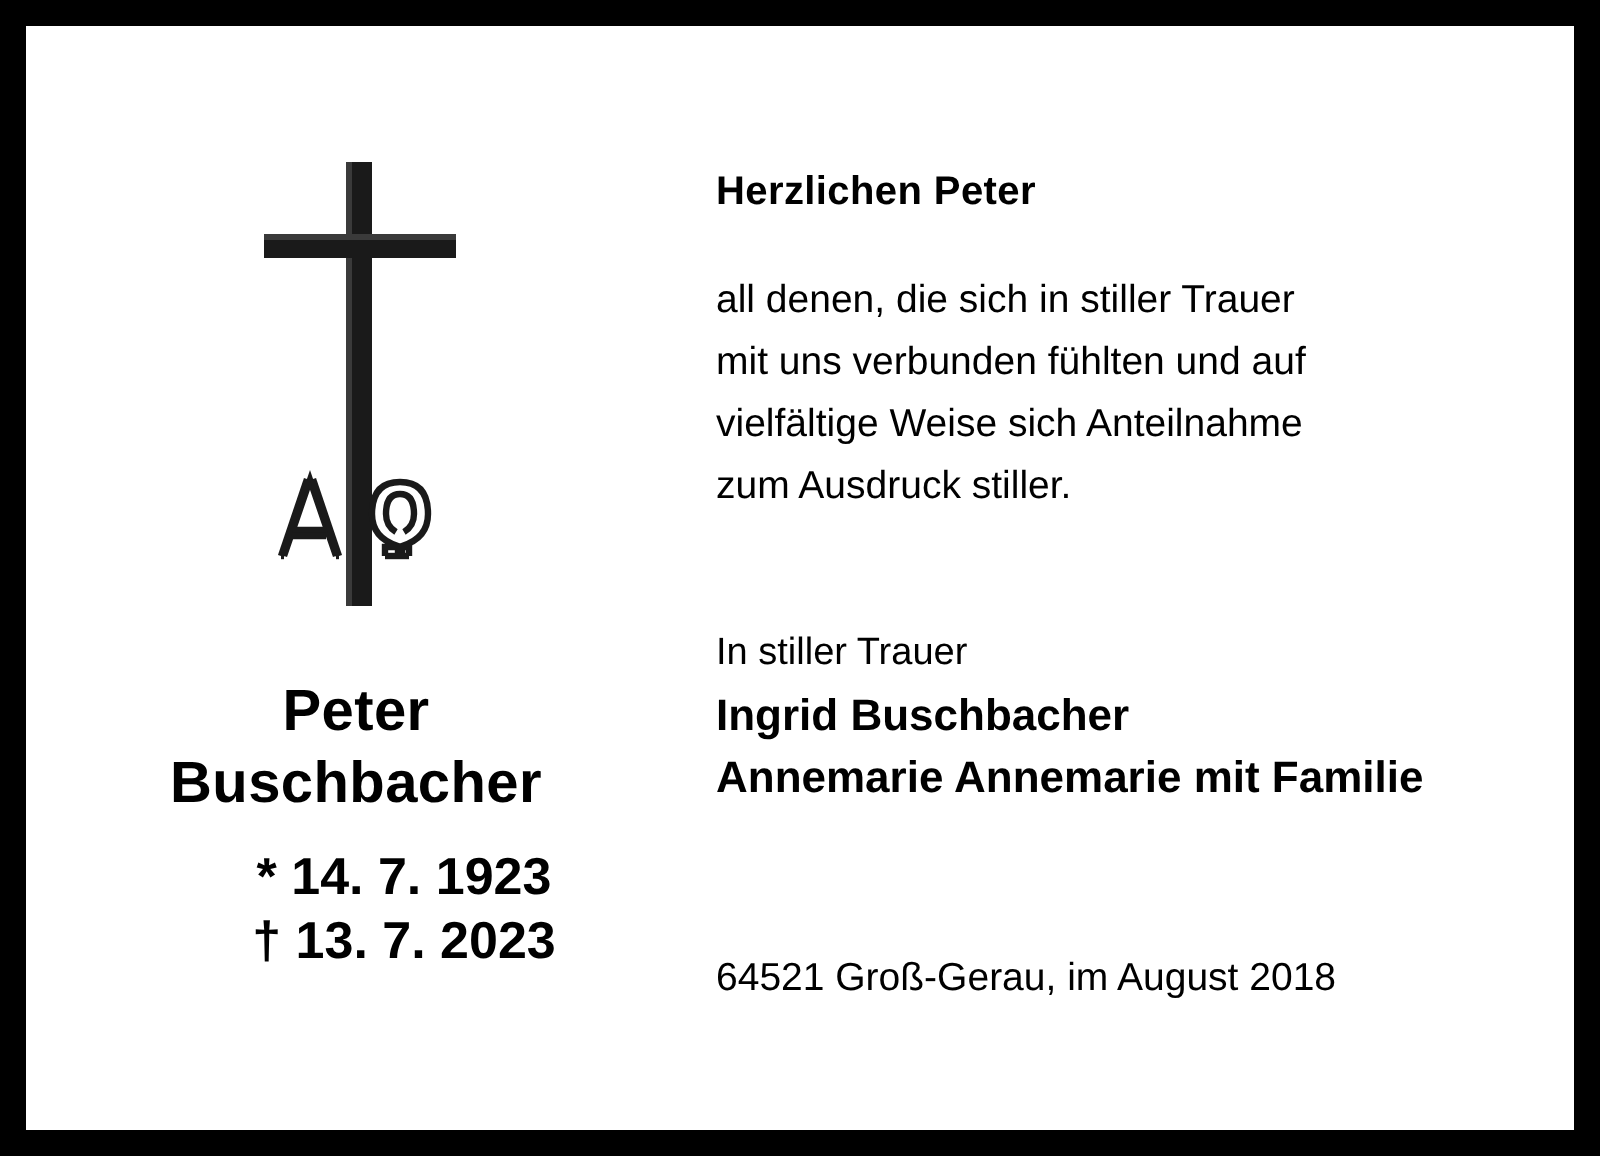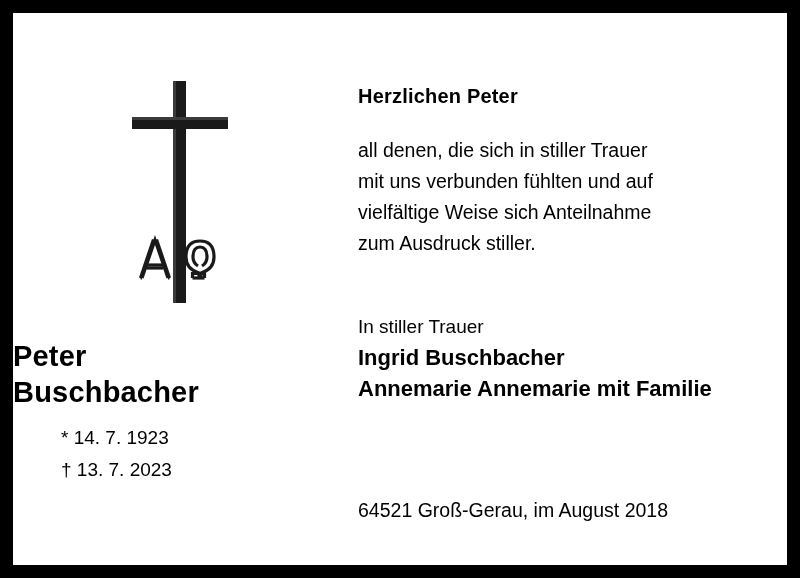--- a/index.html
+++ b/index.html
@@ -65,34 +65,34 @@
     left: 100px;
     top: 60px;
     width: 140px;
     height: 240px;
   }
   .name-block {
     position: absolute;
     left: 0;
     top: 325px;
     width: 330px;
-    text-align: left;
+    text-align: center;
   }
   .name-line {
     font-size: 29px;
     font-weight: bold;
     line-height: 36px;
     letter-spacing: 0.2px;
   }
   .dates {
     margin-top: 12px;
   }
   .date-line {
-    font-size: 19px;
-    font-weight: normal;
+    font-size: 26px;
+    font-weight: bold;
     line-height: 32px;
     padding-left: 48px;
   }
 
   
   .right-col {
     position: absolute;
     left: 345px;
     top: 0;
     width: 420px;
@@ -128,21 +128,21 @@
     line-height: 31px;
   }
   .mourn-name {
     font-size: 22px;
     font-weight: bold;
     line-height: 31px;
     white-space: nowrap;
   }
   .place-date {
     position: absolute;
-    top: 483px;
+    top: 462px;
     left: 0;
     font-size: 19.5px;
     line-height: 28px;
     white-space: nowrap;
   }
 </style>
 </head>
 <body>
 
 <div class="page">

